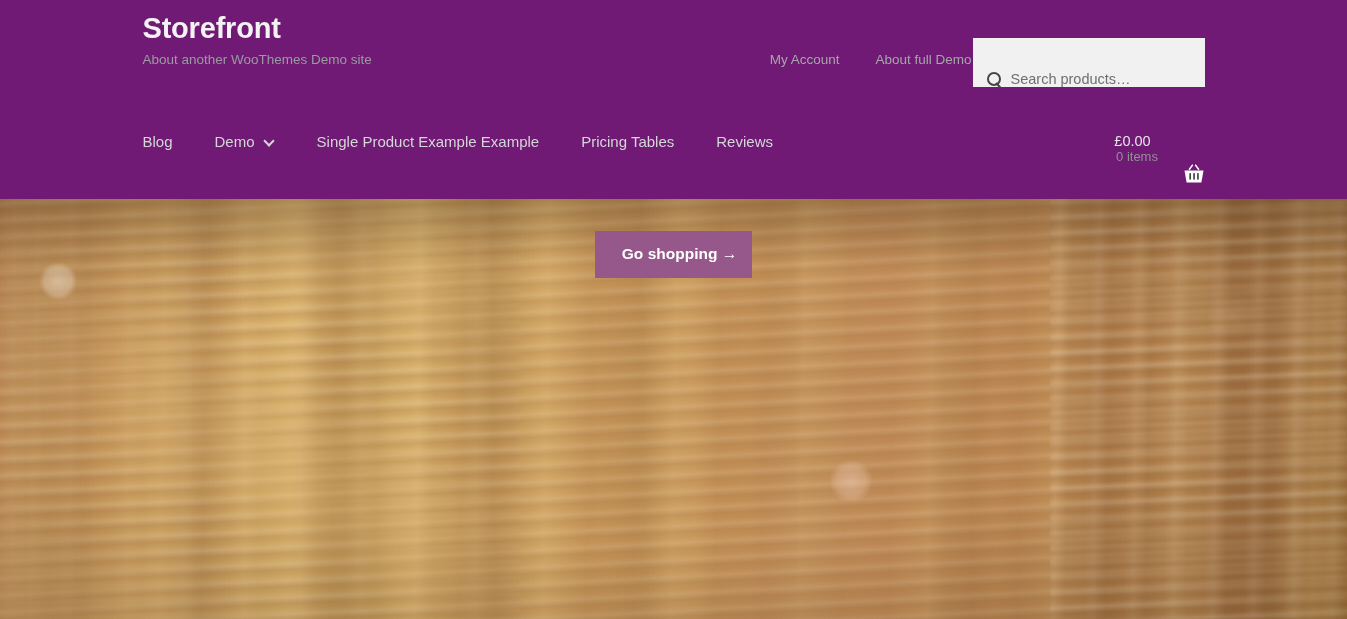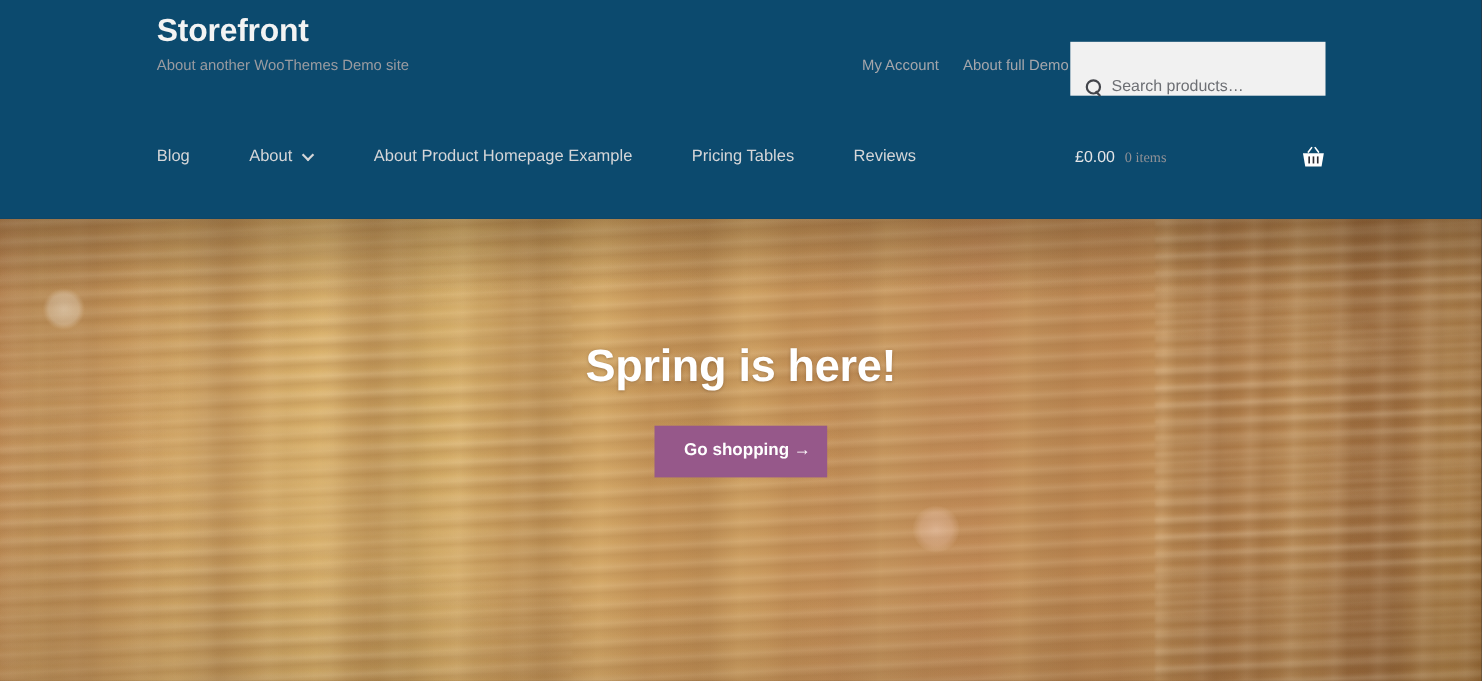--- a/index.html
+++ b/index.html
@@ -20,21 +20,21 @@
     width: 1347px;
     height: 619px;
     overflow: hidden;
   }
 
   
   .site-header {
     position: relative;
     width: 100%;
     height: 199px;
-    background: #0c4a6e;
+    background: #701a75;
     z-index: 10;
   }
 
   .header-inner {
     position: relative;
     width: 1070px;
     margin: 0 auto;
     height: 100%;
   }
 
@@ -58,21 +58,21 @@
     color: #9a9ba0;
     line-height: 1.3;
   }
 
   
   .secondary-nav {
     position: absolute;
     right: 237px;
     top: 52px;
     display: flex;
-    gap: 22px;
+    gap: 36px;
     text-align: center;
   }
 
   .secondary-nav a {
     font-size: 13.5px;
     color: #a5a6ab;
     text-decoration: none;
     white-space: nowrap;
   }
 
@@ -133,21 +133,21 @@
     right: 0;
     top: 133px;
     height: 60px;
     display: flex;
     align-items: flex-start;
   }
 
   .primary-nav {
     display: flex;
     align-items: center;
-    gap: 16px;
+    gap: 4px;
     padding-left: 4px;
   }
 
   .primary-nav .nav-item {
     display: flex;
     align-items: center;
     font-size: 15px;
     color: #d5d6d8;
     text-decoration: none;
     margin-right: 38px;
@@ -170,33 +170,33 @@
     border-right: 2px solid #d5d6d8;
     border-bottom: 2px solid #d5d6d8;
     transform: rotate(45deg);
   }
 
   .cart-area {
     margin-left: auto;
     display: flex;
     align-items: center;
     padding-right: 4px;
+    flex-direction: column;
   }
 
   .cart-amount {
     font-size: 14.5px;
     color: #e4e5e7;
     font-weight: 500;
   }
 
   .cart-count {
     font-size: 13px;
     color: #909196;
     margin-left: 9px;
-    font-family: Liberation Serif, serif;
   }
 
   .basket-icon {
     margin-left: 122px;
     width: 22px;
     height: 20px;
     display: block;
   }
 
   
@@ -367,25 +367,25 @@
         <span class="search-icon"></span>
         <input class="search-input" type="text" placeholder="Search products…" style="">
       </form>
 
       <div class="primary-row">
         <nav class="primary-nav">
           <a href="#" class="nav-item">
             <span>Blog</span>
           </a>
           <a href="#" class="nav-item">
-            <span>About</span>
+            <span>Demo</span>
             <span class="chevron-down-icon"></span>
           </a>
           <a href="#" class="nav-item">
-            <span>About Product Homepage Example</span>
+            <span>Single Product Example Example</span>
           </a>
           <a href="#" class="nav-item">
             <span>Pricing Tables</span>
           </a>
           <a href="#" class="nav-item">
             <span>Reviews</span>
           </a>
         </nav>
 
         <div class="cart-area">
@@ -407,18 +407,17 @@
     </div>
   </header>
 
   <section class="hero">
     <div class="hero-bg"></div>
     <div class="hero-strands-left"></div>
     <div class="hero-strands"></div>
     <div class="hero-vignette"></div>
 
     <div class="hero-content">
-      <h1 class="hero-title">Spring is here!</h1>
       <a href="#" class="hero-button">Go shopping →</a>
     </div>
   </section>
 
 </div>
 
 </body></html>

